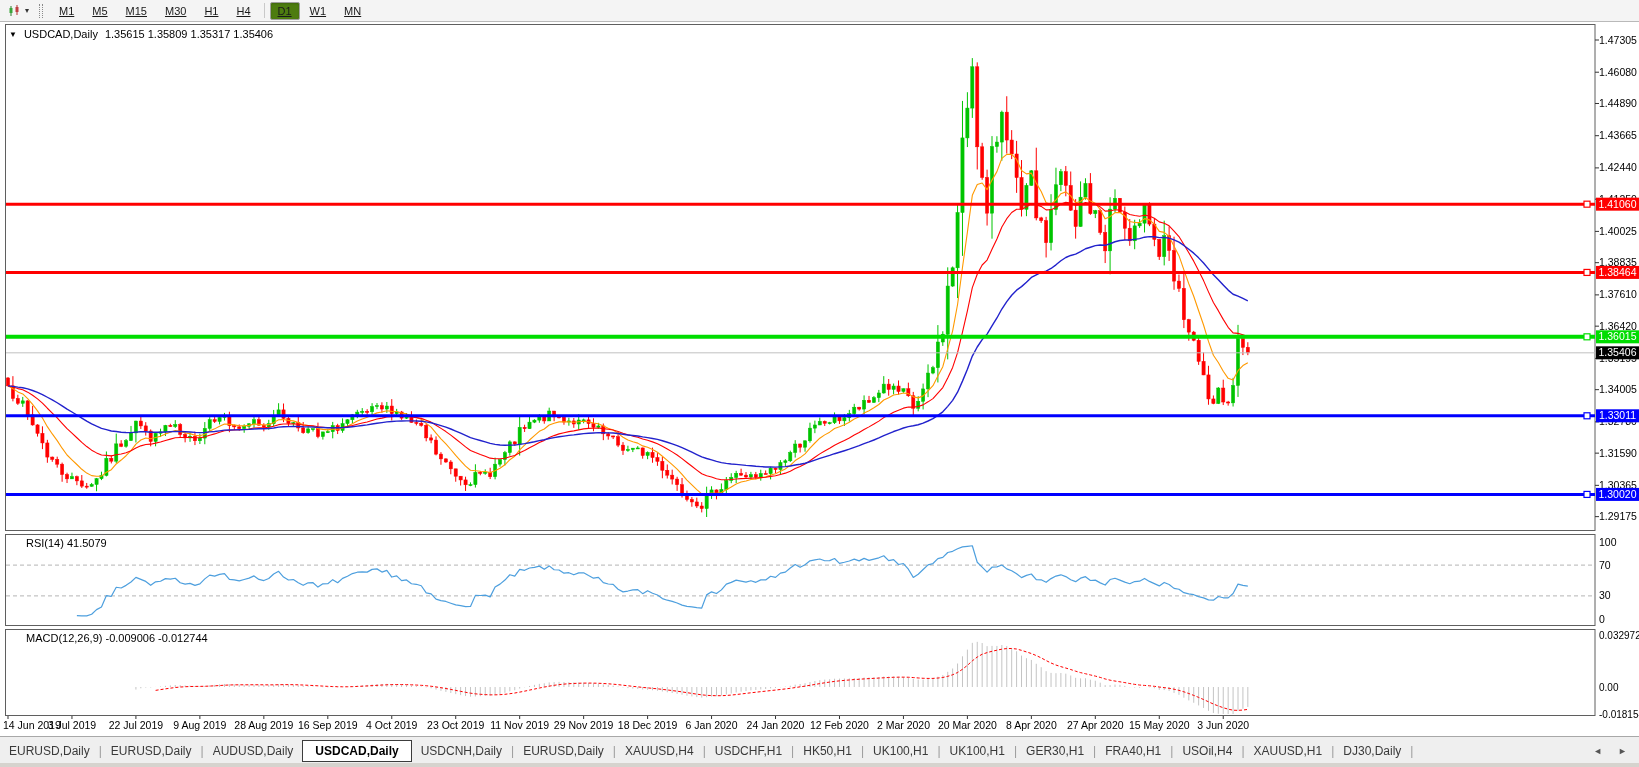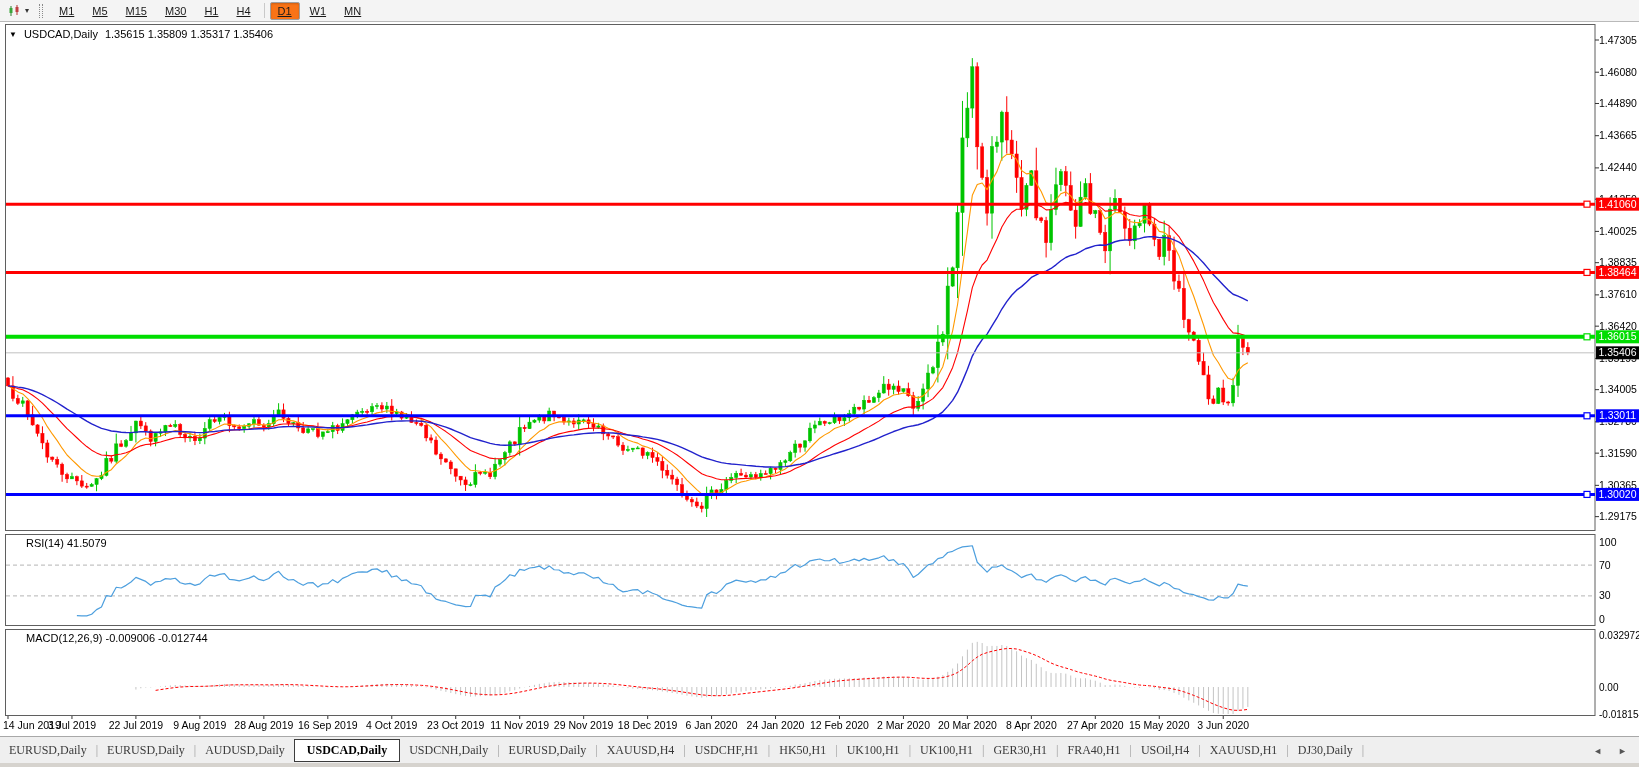--- a/index.html
+++ b/index.html
@@ -5,35 +5,35 @@
   html,body{margin:0;padding:0;background:#d6d3ce;}
   #app{position:relative;width:1639px;height:767px;background:#ffffff;font-family:"Liberation Sans",sans-serif;overflow:hidden;}
 
   
   .toolbar{position:absolute;top:0;left:0;right:0;height:21px;background:#f4f4f4;border-bottom:1px solid #b9b9b9;display:flex;align-items:center;z-index:6;}
   .tool-icon{display:flex;align-items:center;padding:1px 3px;margin-left:4px;cursor:default;}
   .dd{font-size:8px;color:#333;margin-left:2px;}
   .grip{width:2px;height:14px;border-left:1px dotted #8a8a8a;border-right:1px dotted #8a8a8a;margin:0 7px;}
   .tsep{width:1px;height:15px;background:#c9c9c9;margin:0 4px;}
   .tfbtn{font-size:11px;color:#1a1a1a;padding:2px 7px;margin:0 1px;border:1px solid transparent;border-radius:2px;cursor:default;text-decoration:underline;}
-  .tfbtn.active{background:#f97316;border-color:#9f9f9f;box-shadow:inset 0 1px 2px rgba(0,0,0,.18);}
+  .tfbtn.active{background:#4d7c0f;border-color:#9f9f9f;box-shadow:inset 0 1px 2px rgba(0,0,0,.18);}
 
   
   #chart-svg{position:absolute;top:0;left:0;z-index:1;}
   #chart-svg text{font-family:"Liberation Sans",sans-serif;}
 
   
   .chart-title{position:absolute;left:9px;top:28px;font-size:11px;color:#000;display:flex;align-items:center;gap:7px;z-index:3;}
   .collapse{font-size:8px;color:#000;}
   .pane-label{position:absolute;left:10px;font-size:11px;color:#000;z-index:3;}
   #rsi-label{top:537px;padding-left:16px;}
   #macd-label{top:632px;padding-left:16px;}
 
   
-  .tabbar{position:absolute;left:0;right:0;top:736px;height:27px;background:#efefef;border-top:1px solid #a8a8a8;display:flex;align-items:center;z-index:6;font-family:Liberation Serif, serif;}
+  .tabbar{position:absolute;left:0;right:0;top:736px;height:27px;background:#efefef;border-top:1px solid #a8a8a8;display:flex;align-items:center;z-index:6;}
   .tab{font-size:12px;color:#3a3a3a;padding:3px 9px;white-space:nowrap;cursor:default;}
   .tab.active{background:#ffffff;border:1px solid #3c3c3c;font-weight:bold;color:#000;padding:3px 12px;}
   .tab-sep{color:#9a9a9a;font-size:12px;cursor:default;}
   .tab-scroll{margin-left:auto;margin-right:12px;color:#555;font-size:9px;display:flex;gap:16px;}
   .bottom-strip{position:absolute;left:0;right:0;top:763px;height:4px;background:#d6d3ce;z-index:6;}
 </style>
 </head>
 <body>
 
 <div id="app">

